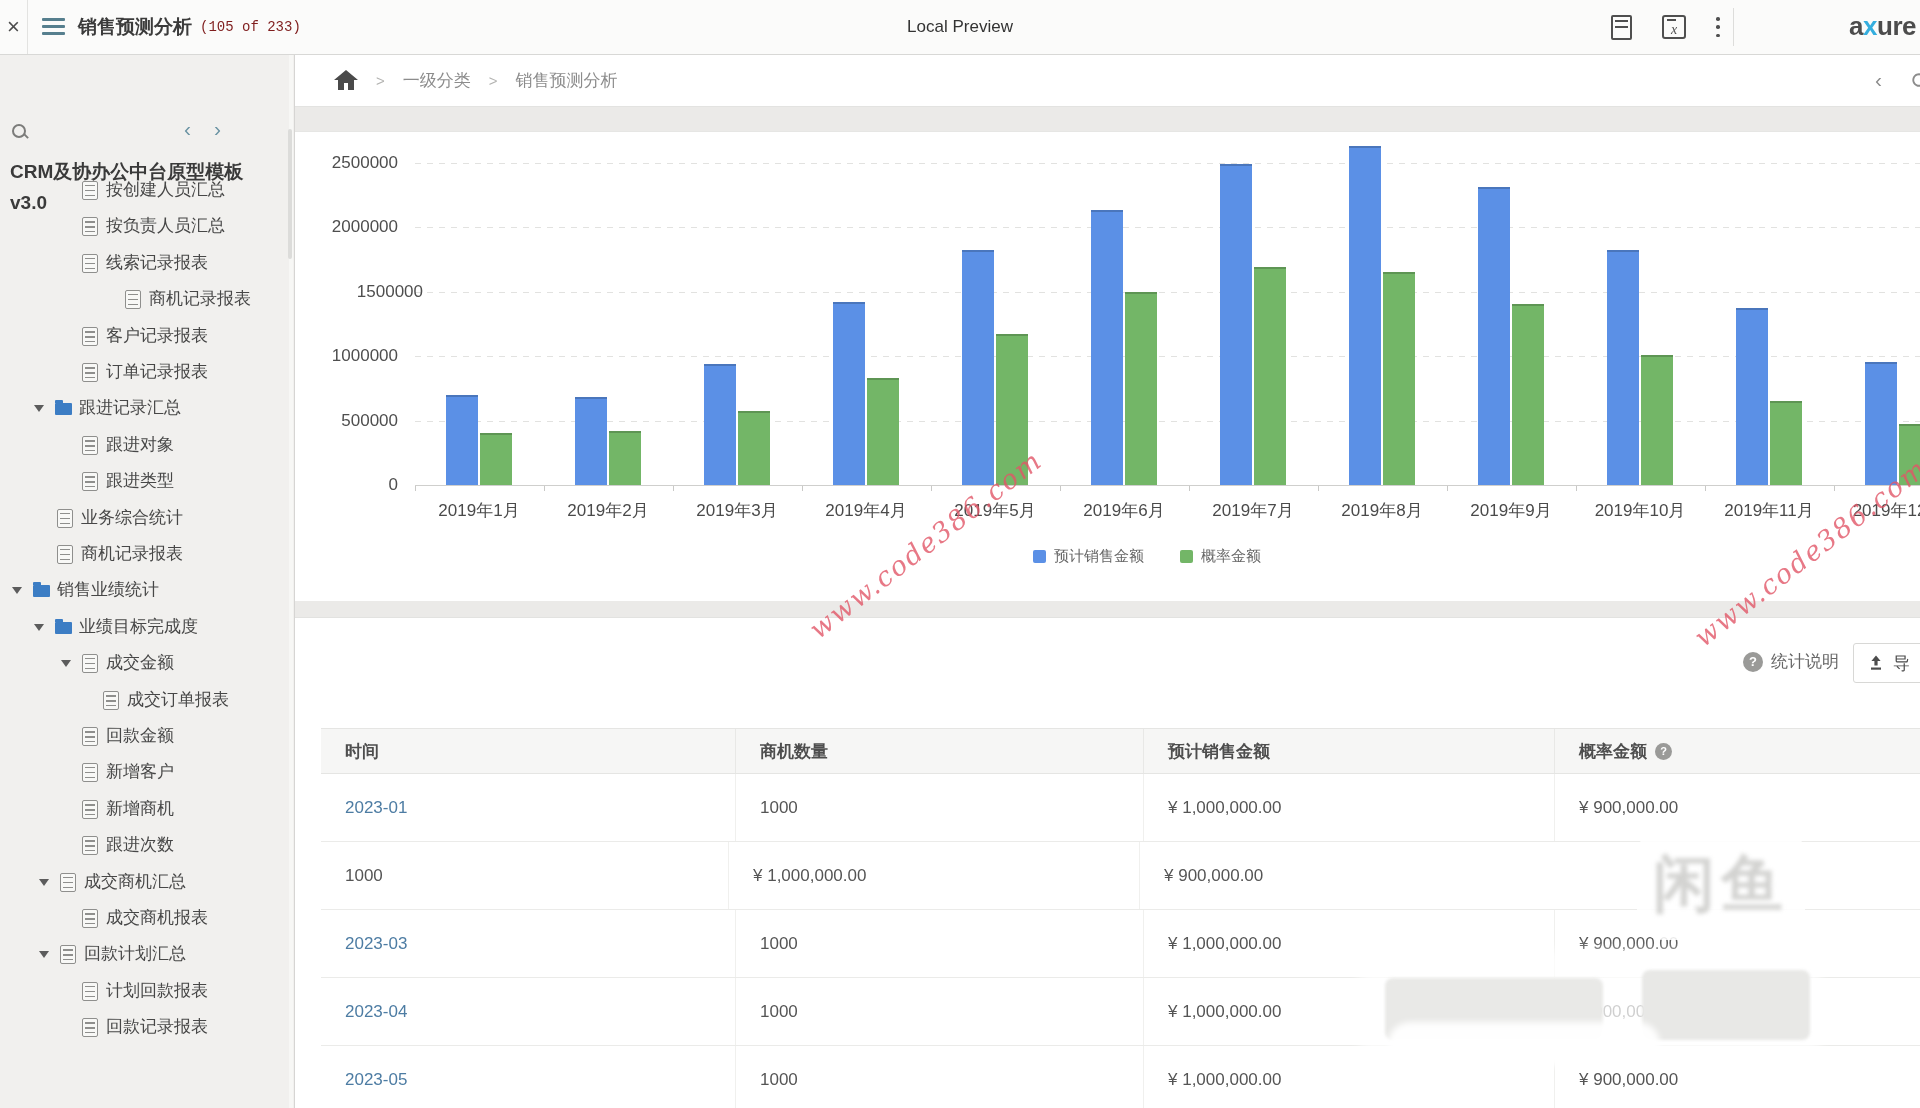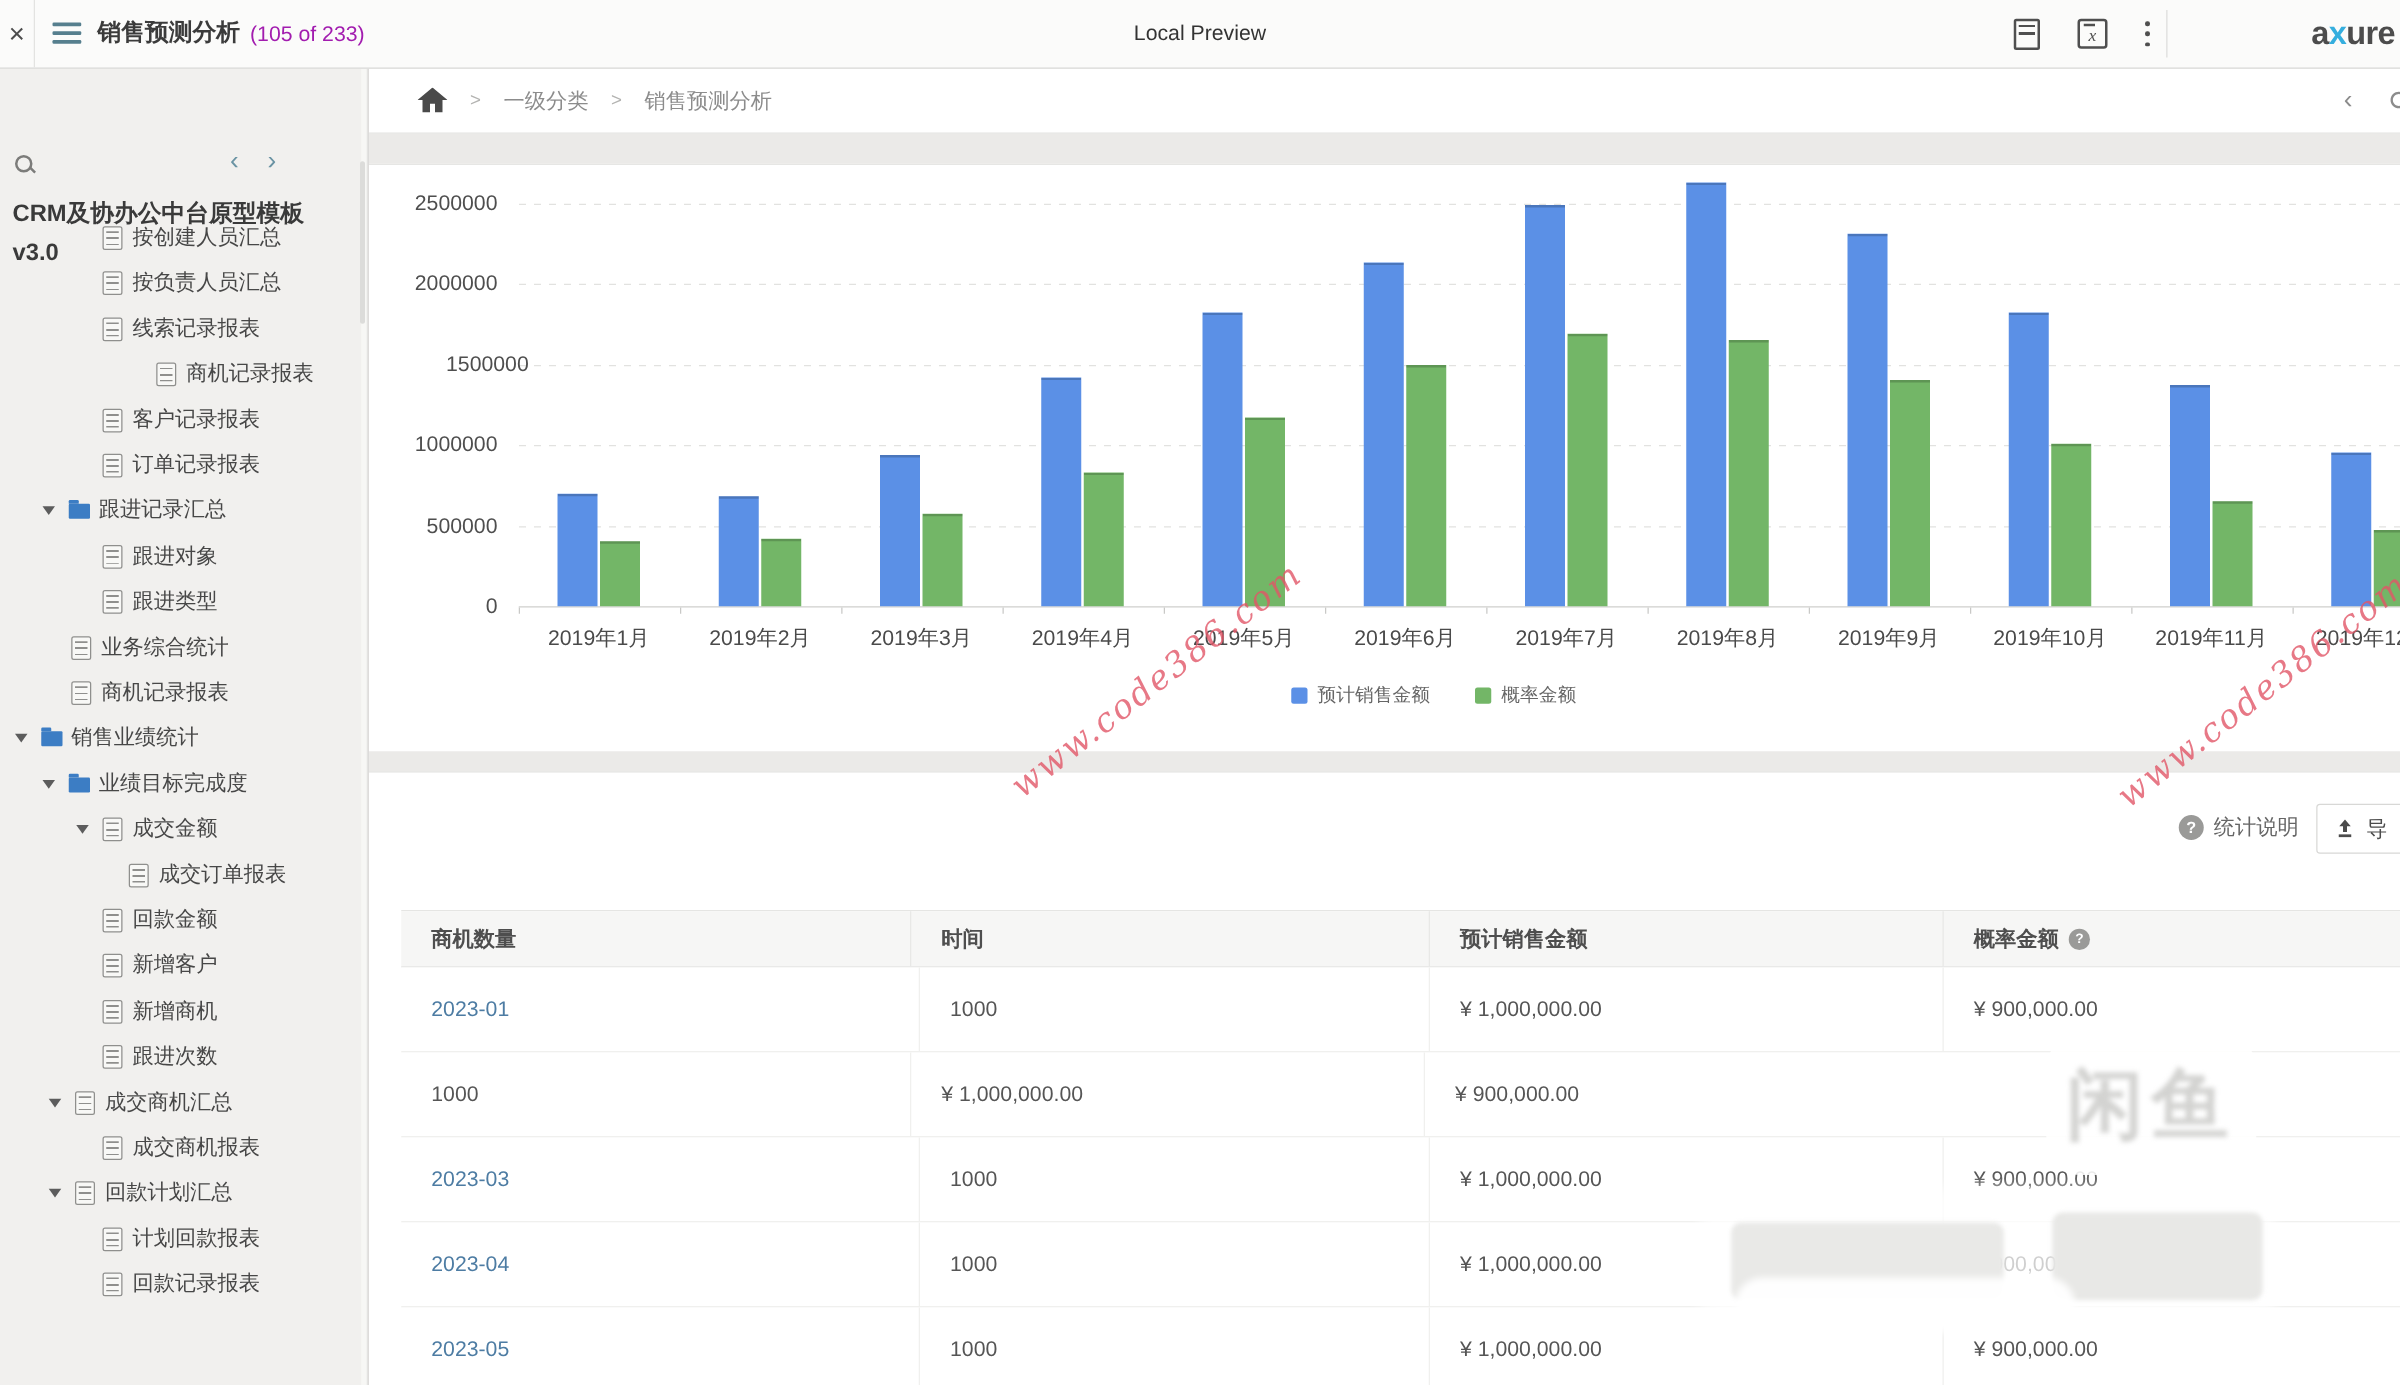--- a/index.html
+++ b/index.html
@@ -7,21 +7,21 @@
           font-family:"Liberation Sans",sans-serif;-webkit-font-smoothing:antialiased;}
   
   .topbar{position:absolute;left:0;top:0;width:1920px;height:54px;background:#fbfbfa;
           border-bottom:1px solid #d8d8d6;z-index:100;}
   .tb-close{position:absolute;left:0;top:0;width:27px;height:54px;border-right:1px solid #e3e3e1;
             display:flex;align-items:center;justify-content:center;font-size:22px;color:#4c4c4c;cursor:pointer;}
   .tb-burger{position:absolute;left:42px;top:18px;width:23px;height:18px;cursor:pointer;}
   .tb-burger i{display:block;height:2.5px;background:#567f8e;margin-bottom:4.5px;border-radius:1px;}
   .tb-title{position:absolute;left:78px;top:0;height:54px;line-height:54px;font-size:19px;
             font-weight:600;color:#3b3b3b;}
-  .tb-counter{position:absolute;left:200px;top:0;height:54px;line-height:55px;font-size:17px;color:#a21caf;}
+  .tb-counter{position:absolute;left:200px;top:0;height:54px;line-height:55px;font-size:14px;color:#7f1d1d;font-family:Liberation Mono, monospace;}
   .tb-center{position:absolute;left:0;top:0;width:1920px;height:54px;line-height:54px;
              text-align:center;font-size:17px;color:#333;pointer-events:none;}
   .tb-icons{position:absolute;right:200px;top:0;height:54px;display:flex;align-items:center;gap:30px;}
   .ic-doc{width:17px;height:21px;border:2px solid #4f4f4f;border-radius:2px;position:relative;cursor:pointer;}
   .ic-doc:before{content:"";position:absolute;left:2px;right:2px;top:3px;height:12px;
                  background:repeating-linear-gradient(#4f4f4f 0 2px,transparent 2px 6px);}
   .ic-x{width:20px;height:20px;border:2px solid #4f4f4f;border-radius:3px;position:relative;cursor:pointer;
         display:flex;align-items:flex-end;justify-content:center;}
   .ic-x span{font-family:"Liberation Serif",serif;font-style:italic;font-size:14px;line-height:15px;color:#4f4f4f;}
   .ic-x:before{content:"";position:absolute;top:2px;left:3px;width:9px;height:2px;background:#4f4f4f;}
@@ -360,25 +360,25 @@
       </div>
       <div class="export-btn">
         <svg width="16" height="16" viewBox="0 0 16 16">
             <path d="M8 0.5 L12.6 6 H9.6 V10.5 H6.4 V6 H3.4 Z" fill="#4c4c4c"></path>
             <rect x="3" y="12.5" width="10" height="2.2" fill="#4c4c4c"></rect>
           </svg>
         <span class="export-label">导</span>
       </div>
       <div class="datatable" id="table">
           <div class="thead">
+            <div class="th" style="width: 415px;">
+              <span>时间</span>
+            </div>
             <div class="th" style="width: 408px;">
               <span>商机数量</span>
-            </div>
-            <div class="th" style="width: 415px;">
-              <span>时间</span>
             </div>
             <div class="th" style="width: 411px;">
               <span>预计销售金额</span>
             </div>
             <div class="th" style="width: 500px;">
               <span>概率金额</span>
               <span class="qmark-sm">?</span>
             </div>
           </div>
           <div class="trow">

